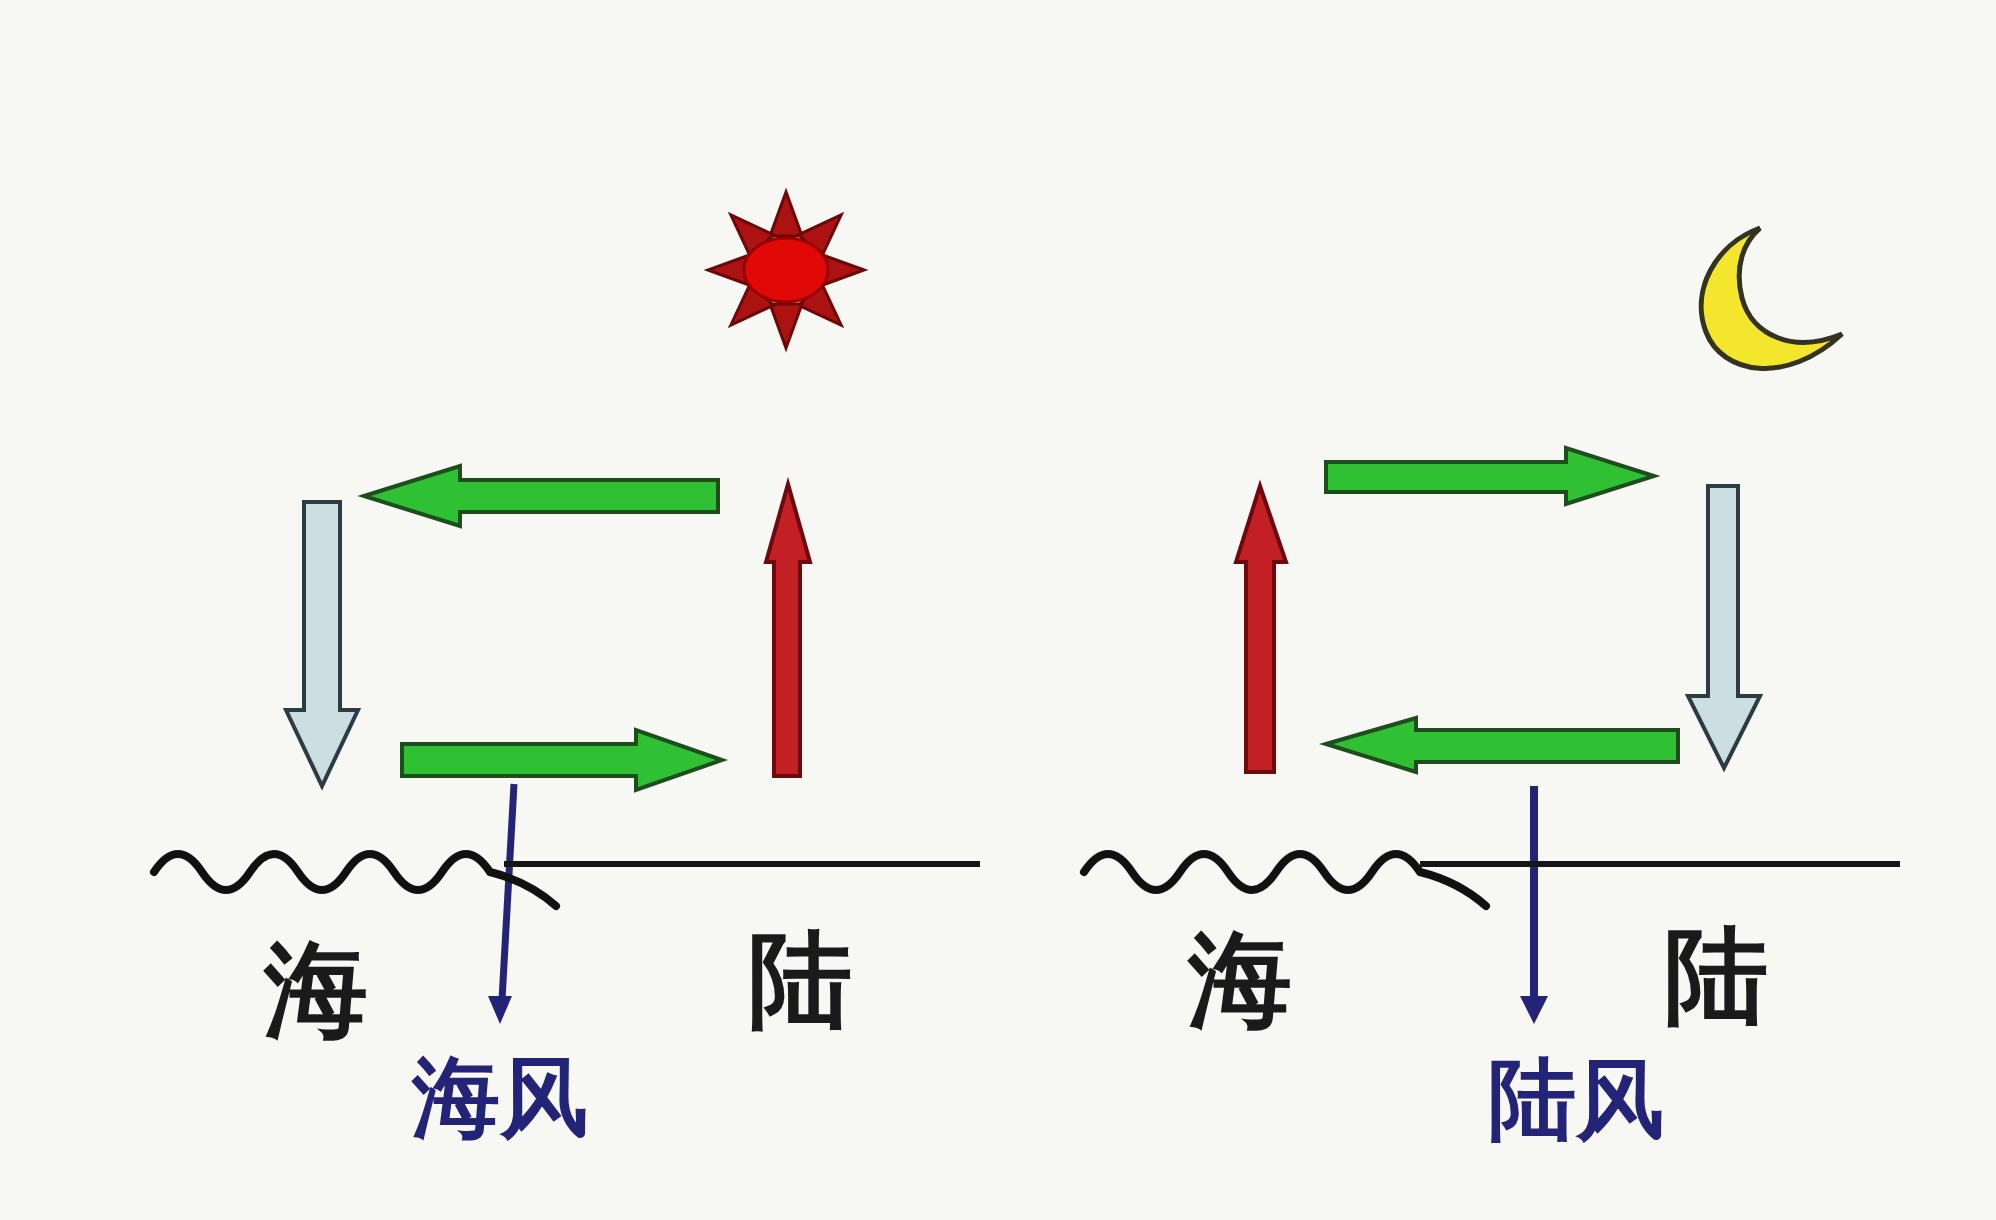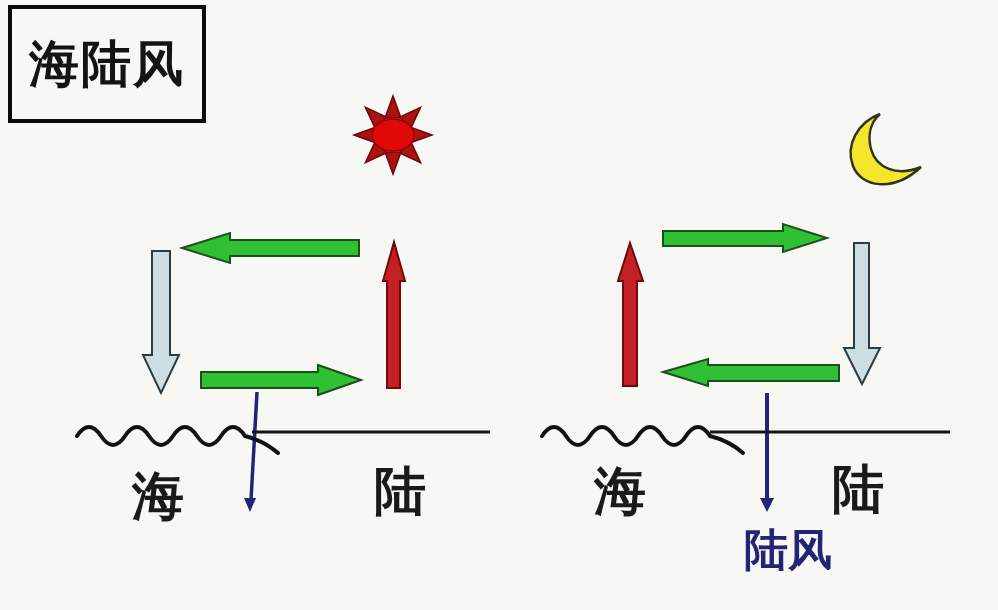--- a/index.html
+++ b/index.html
@@ -131,22 +131,22 @@
         <line class="navy-line" x1="767" y1="393" x2="767" y2="500" stroke-width="4"></line>
         <polygon class="navy-head" points="767,512 760,498 774,498"></polygon>
       </g>
 
       <path class="wave-line" d="M 542,436 c 8,-12 16,-12 24,0 c 8,12 16,12 24,0 c 8,-12 16,-12 24,0 c 8,12 16,12 24,0 c 8,-12 16,-12 24,0 c 8,12 16,12 24,0 c 8,-12 16,-12 24,0 c 12,3 24,9 33,17"></path>
 
       <path class="ground-line" d="M 710,432 H 950"></path>
     </g>
   </svg>
 
-  <div class="title-box">海陆风</div>
 
   <div class="label terrain-label sea-left">海</div>
   <div class="label terrain-label land-left">陆</div>
+  <div class="label breeze-label breeze-left">海风</div>
 
   <div class="label terrain-label sea-right">海</div>
   <div class="label terrain-label land-right">陆</div>
   <div class="label breeze-label breeze-right">陆风</div>
 
 </div>
 
 </body></html>

